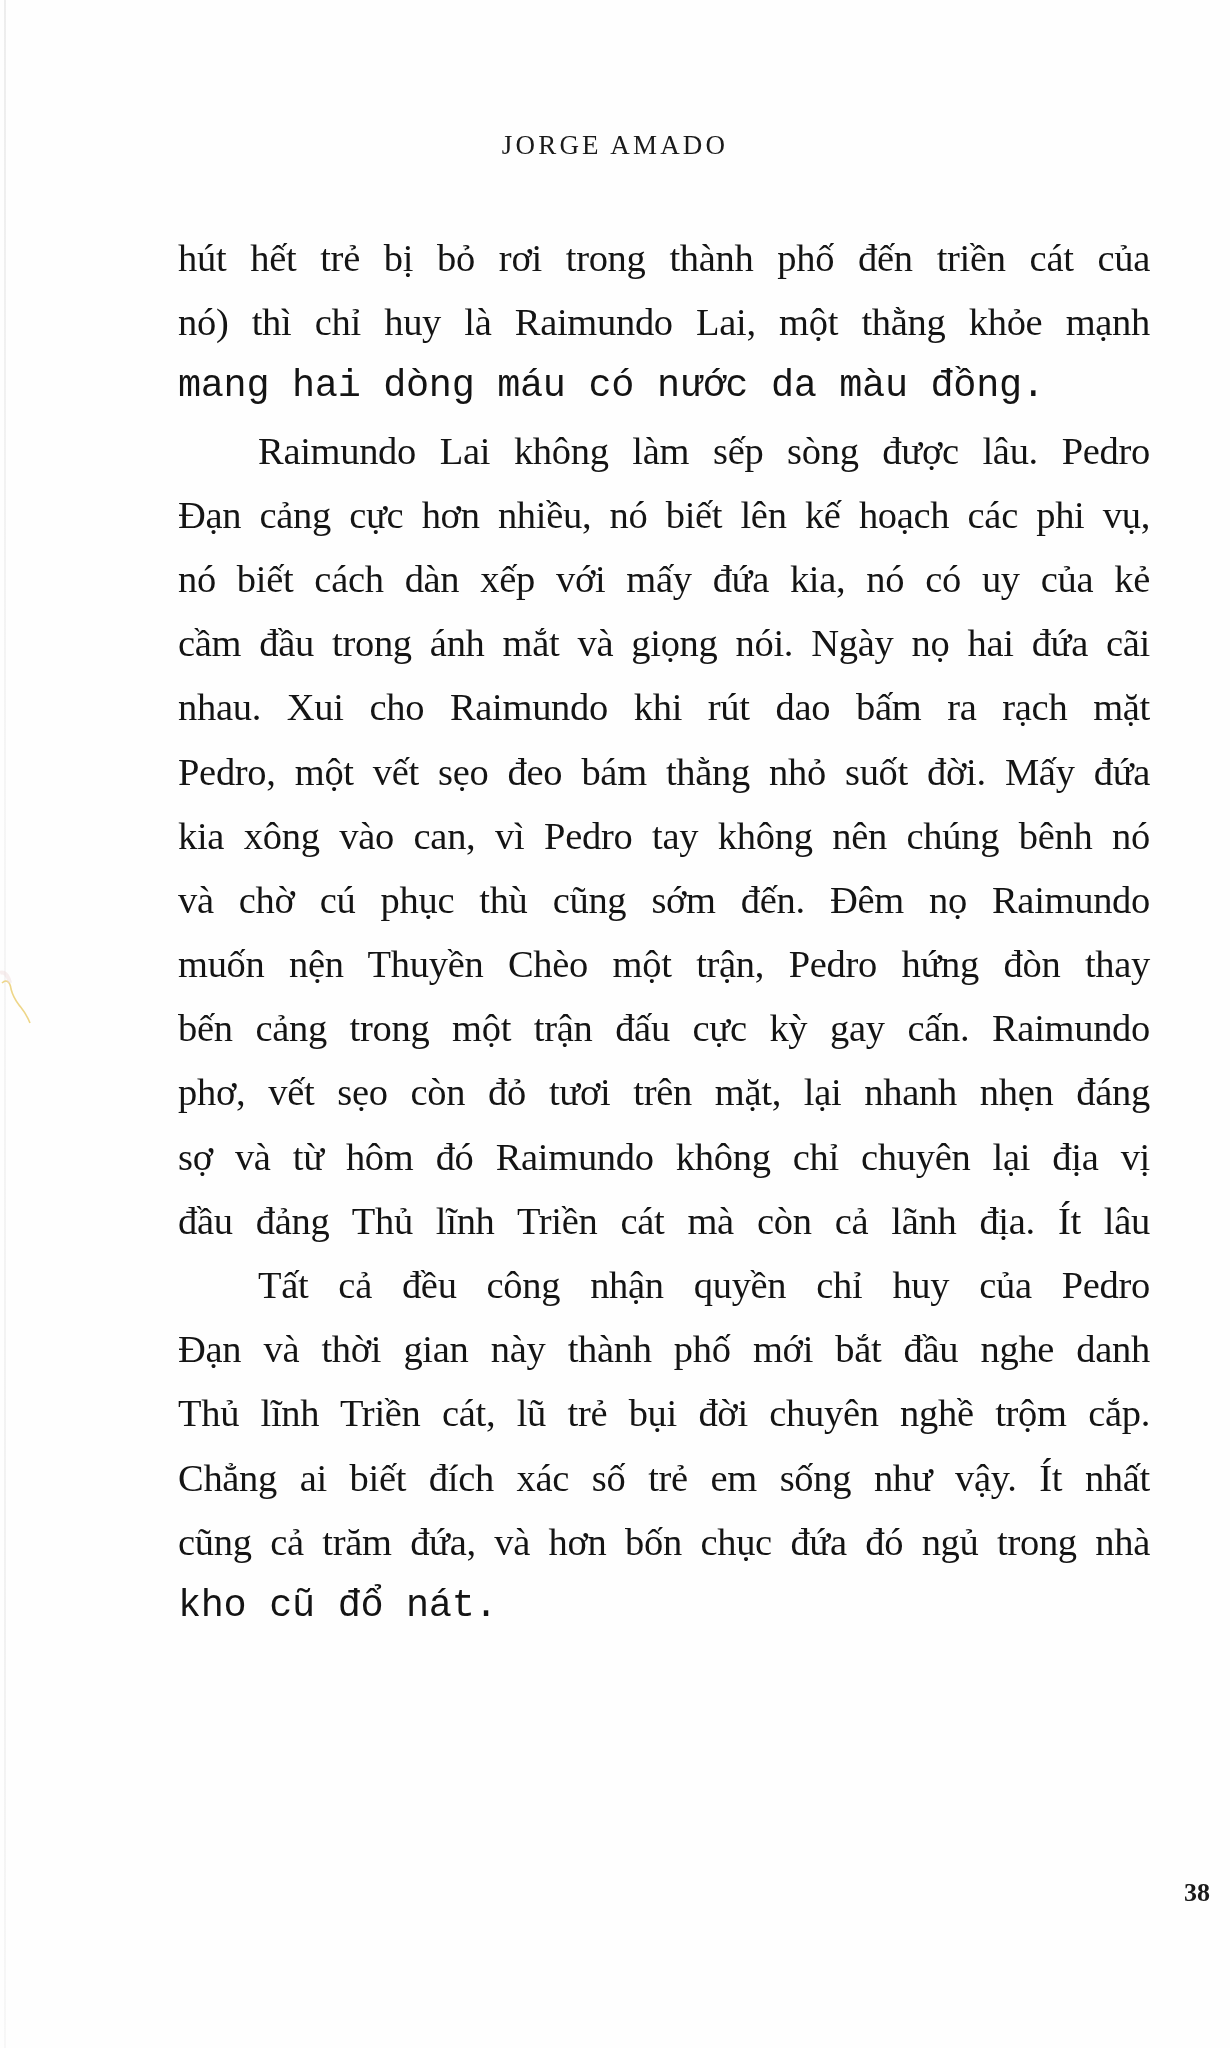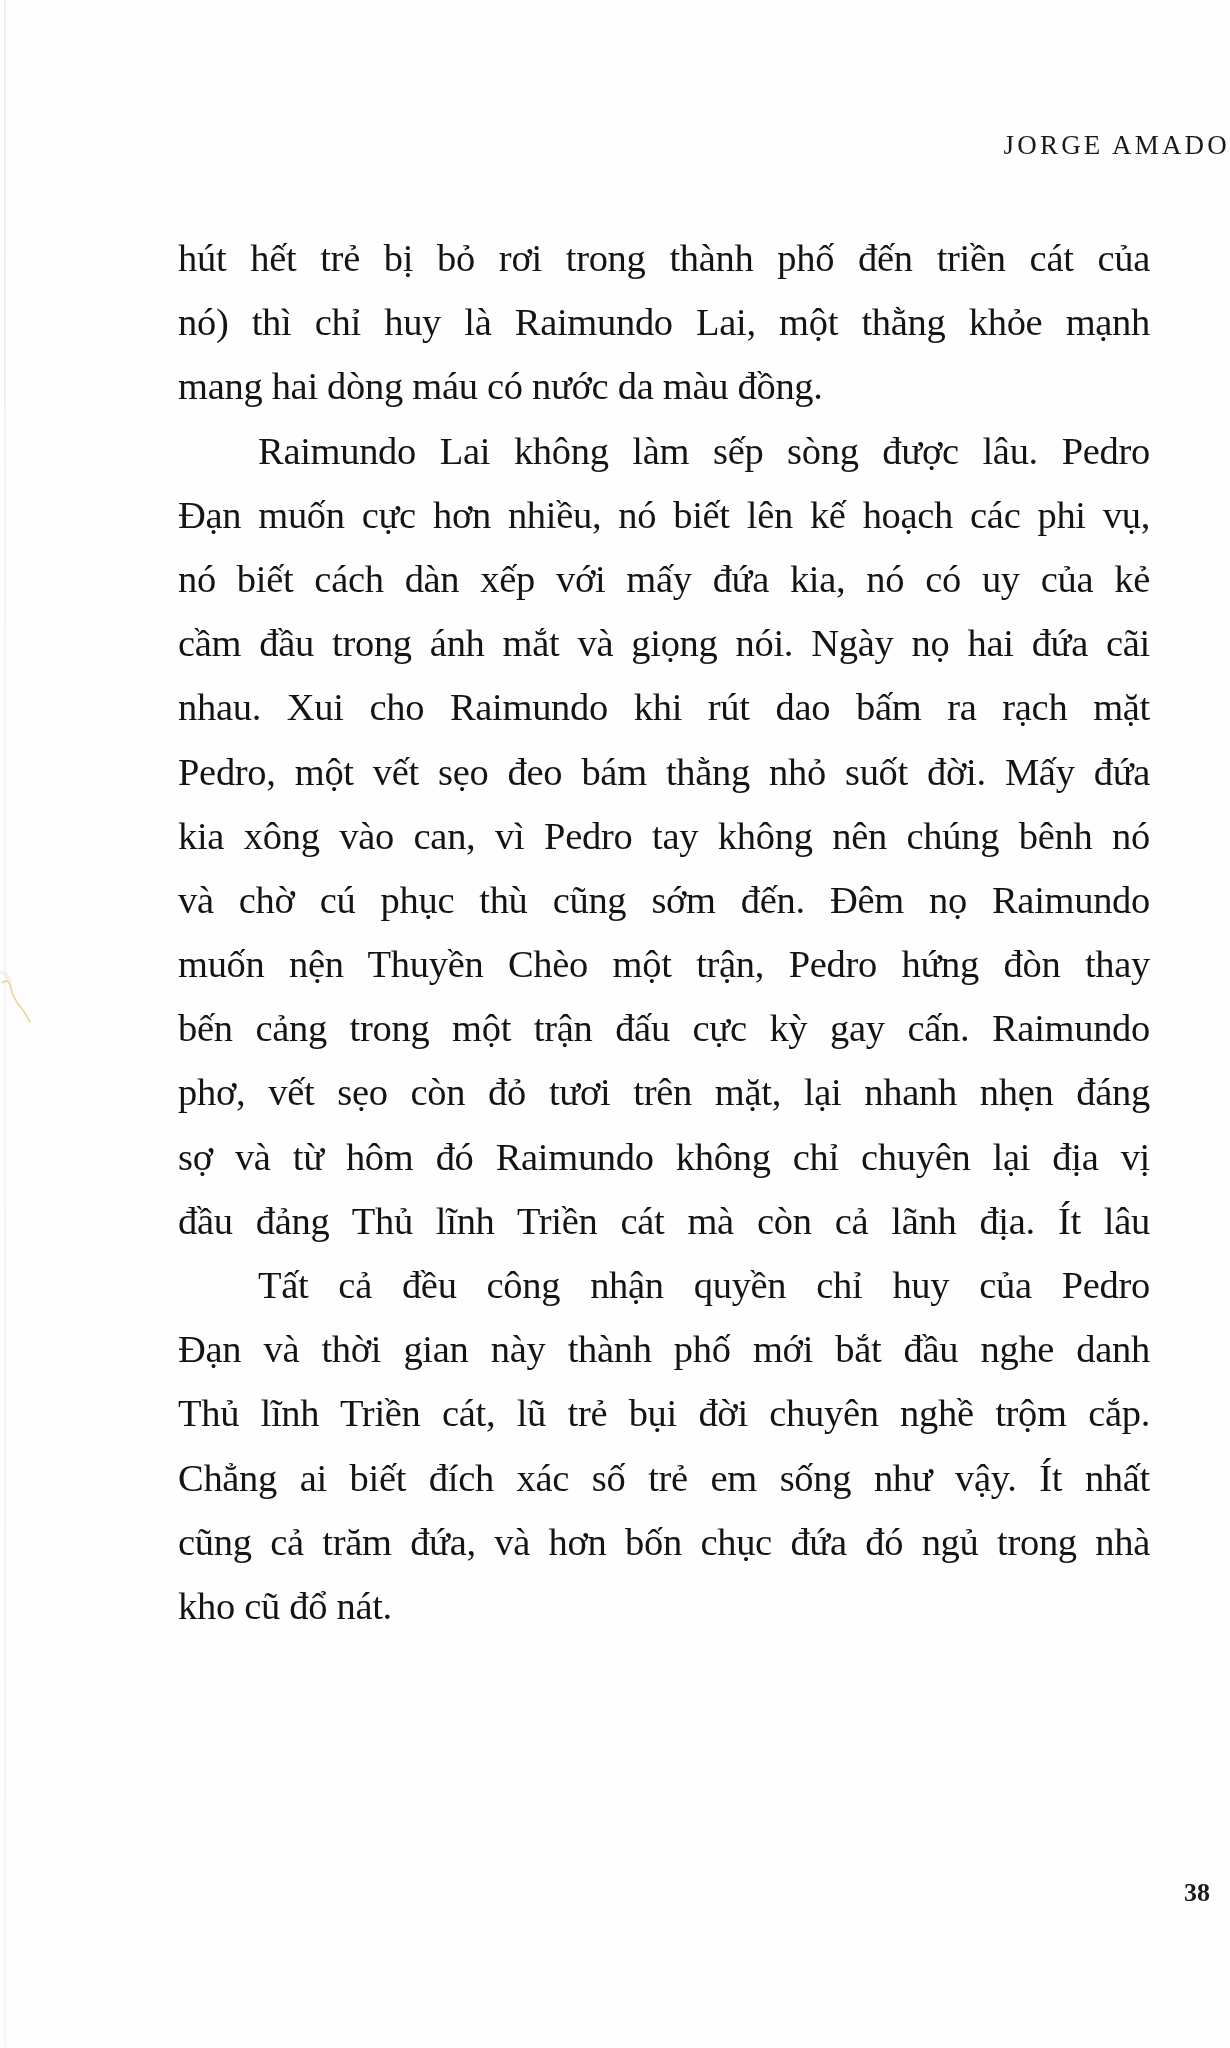--- a/index.html
+++ b/index.html
@@ -32,21 +32,21 @@
     .stain {
       position: absolute;
       left: 0px; top: 965px;
       width: 36px; height: 70px;
     }
     .running-head {
       position: absolute;
       top: 130px;
       left: 0;
       width: 1230px;
-      text-align: right;
+      text-align: center;
       font-size: 27px;
       letter-spacing: 3.2px;
       color: #1a1a1a;
     }
     .body-text {
       position: absolute;
       left: 178px;
       top: 226px;
       width: 972px;
     }
@@ -55,20 +55,21 @@
       height: 64.2px;
       line-height: 64.2px;
       font-size: 38.5px;
       white-space: nowrap;
       text-align: justify;
       text-align-last: justify;
       letter-spacing: -0.3px;
     }
     .line.last {
       text-align-last: left;
+      font-family: Liberation Mono, monospace;
     }
     .line.indent {
       padding-left: 80px;
     }
     .page-number {
       position: absolute;
       top: 1878px;
       left: 0;
       width: 1210px;
       text-align: right;
@@ -93,21 +94,21 @@
   <div class="body-text">
 
     <div>
       <span class="line">hút hết trẻ bị bỏ rơi trong thành phố đến triền cát của</span>
       <span class="line">nó) thì chỉ huy là Raimundo Lai, một thằng khỏe mạnh</span>
       <span class="line last">mang hai dòng máu có nước da màu đồng.</span>
     </div>
 
     <div>
       <span class="line indent">Raimundo Lai không làm sếp sòng được lâu. Pedro</span>
-      <span class="line">Đạn muốn cực hơn nhiều, nó biết lên kế hoạch các phi vụ,</span>
+      <span class="line">Đạn cảng cực hơn nhiều, nó biết lên kế hoạch các phi vụ,</span>
       <span class="line">nó biết cách dàn xếp với mấy đứa kia, nó có uy của kẻ</span>
       <span class="line">cầm đầu trong ánh mắt và giọng nói. Ngày nọ hai đứa cãi</span>
       <span class="line">nhau. Xui cho Raimundo khi rút dao bấm ra rạch mặt</span>
       <span class="line">Pedro, một vết sẹo đeo bám thằng nhỏ suốt đời. Mấy đứa</span>
       <span class="line">kia xông vào can, vì Pedro tay không nên chúng bênh nó</span>
       <span class="line">và chờ cú phục thù cũng sớm đến. Đêm nọ Raimundo</span>
       <span class="line">muốn nện Thuyền Chèo một trận, Pedro hứng đòn thay</span>
       <span class="line">bến cảng trong một trận đấu cực kỳ gay cấn. Raimundo</span>
       <span class="line">phơ, vết sẹo còn đỏ tươi trên mặt, lại nhanh nhẹn đáng</span>
       <span class="line">sợ và từ hôm đó Raimundo không chỉ chuyên lại địa vị</span>

